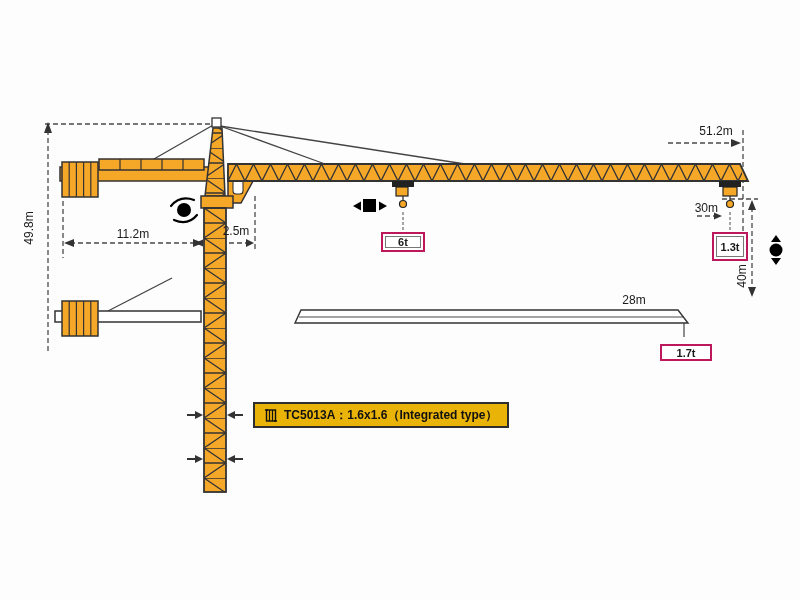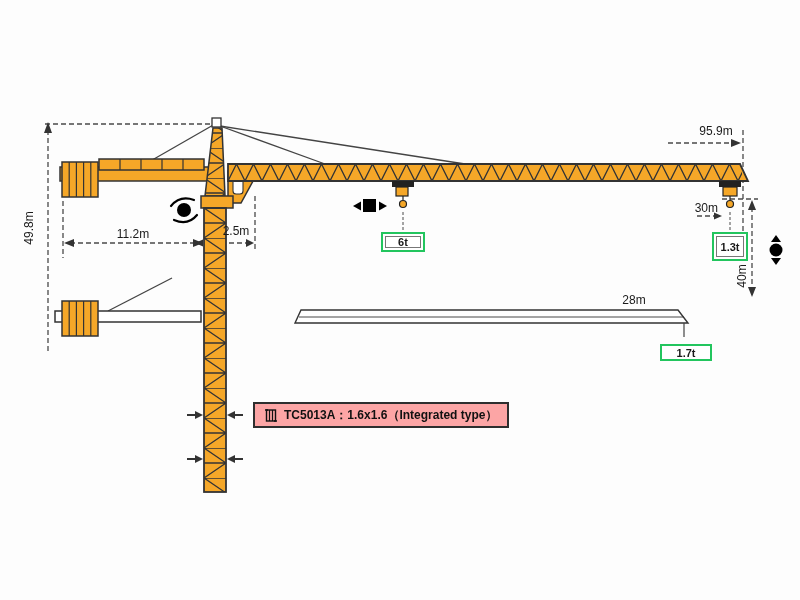--- a/index.html
+++ b/index.html
@@ -5,27 +5,27 @@
   html,body{margin:0;padding:0;background:#fff;}
   #stage{
     position:relative;width:800px;height:600px;background:#fdfdfd;overflow:hidden;
     font-family:"Liberation Sans", sans-serif;color:#1a1a1a;
   }
   #stage svg.draw{position:absolute;left:0;top:0;}
   .lbl{position:absolute;font-size:12px;line-height:14px;white-space:nowrap;color:#1a1a1a;}
   .lbl.center{text-align:center;}
   .vtext{transform:rotate(-90deg);transform-origin:center center;text-align:center;}
   .loadbox{
-    position:absolute;background:#fff;border:2px solid #22c55e;display:flex;
+    position:absolute;background:#fff;border:2px solid #be185d;display:flex;
     align-items:center;justify-content:center;font-size:11px;font-weight:bold;
     box-sizing:border-box;
   }
   .loadbox.double{box-shadow:inset 0 0 0 2px #fff, inset 0 0 0 3px #777;}
   .modelbox{
-    position:absolute;height:26px;background:#fca5a5;border:2px solid #2e2e2e;
+    position:absolute;height:26px;background:#eab308;border:2px solid #2e2e2e;
     display:inline-flex;align-items:center;gap:7px;padding:0 10px;
     font-size:12px;font-weight:bold;color:#111;box-sizing:border-box;white-space:nowrap;
   }
   .modelbox svg{flex:0 0 auto;}
 </style>
 </head>
 <body>
 
 <div id="stage">
 
@@ -159,21 +159,21 @@
       <polygon points="771,258 781,258 776,265" fill="#000"></polygon>
     </g>
   </svg>
 
   <div class="lbl vtext" style="left:7px;top:221px;width:44px;">49.8m</div>
 
   <div class="lbl center" style="left:108px;top:227px;width:50px;">11.2m</div>
 
   <div class="lbl center" style="left:216px;top:224px;width:40px;">2.5m</div>
 
-  <div class="lbl center" style="left:691px;top:124px;width:50px;">95.9m</div>
+  <div class="lbl center" style="left:691px;top:124px;width:50px;">51.2m</div>
 
   <div class="lbl" style="left:690px;top:201px;width:28px;text-align:right;">30m</div>
 
   <div class="lbl vtext" style="left:725px;top:269px;width:34px;">40m</div>
 
   <div class="lbl center" style="left:614px;top:293px;width:40px;">28m</div>
 
   <div class="loadbox double" style="left:381px;top:232px;width:44px;height:20px;">6t</div>
 
   <div class="loadbox double" style="left:712px;top:232px;width:36px;height:29px;">1.3t</div>

